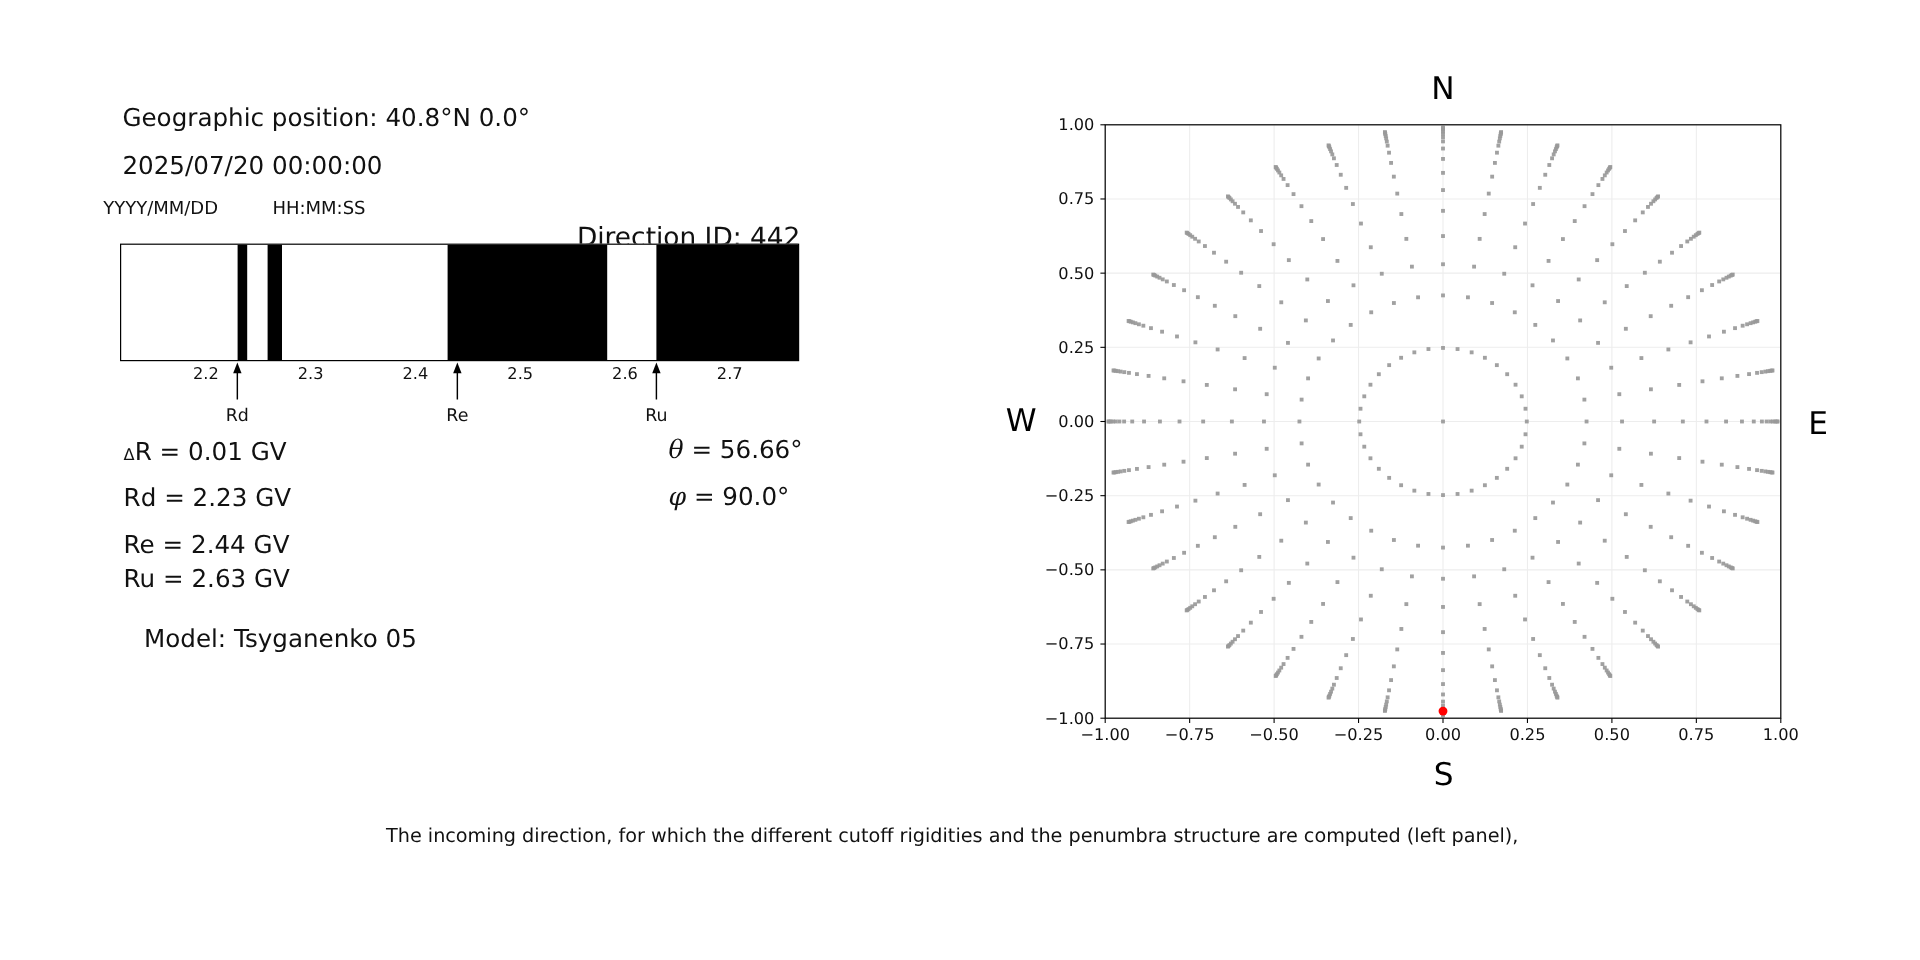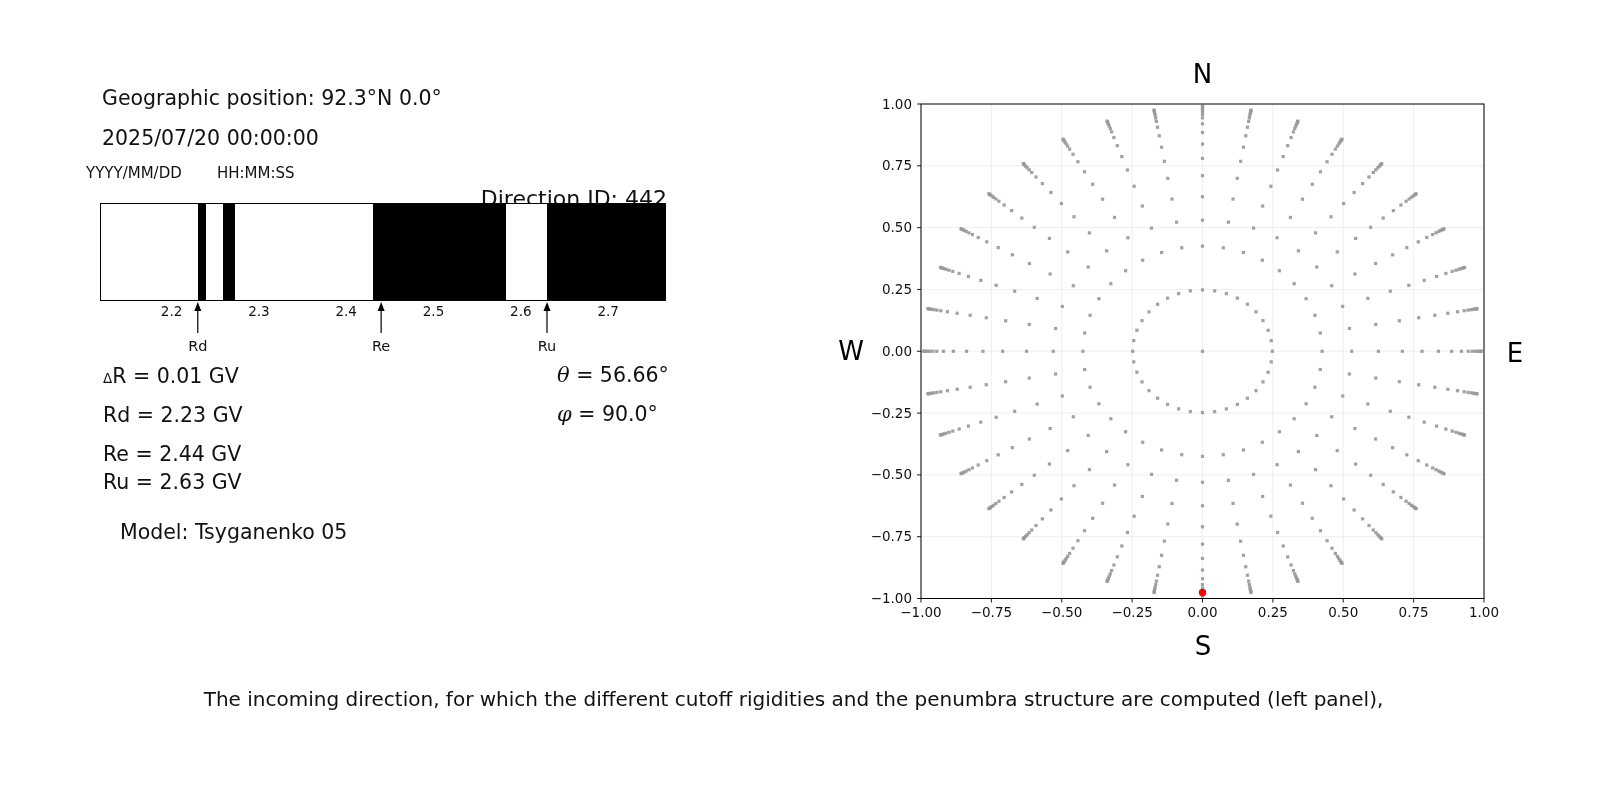--- a/index.html
+++ b/index.html
@@ -3,39 +3,39 @@
 <meta charset="utf-8">
 <style>
   html,body{margin:0;padding:0;background:#ffffff;}
   #fig{position:relative;width:1600px;height:800px;background:#ffffff;overflow:hidden;
        font-family:"DejaVu Sans","Liberation Sans",sans-serif;color:#111;}
   .abs{position:absolute;white-space:nowrap;}
   .t20{font-size:20.5px;}
   .t15{font-size:15px;}
   .t22{font-size:22px;margin-top:24px;}
   .t13{font-size:13px;}
-  .cap{font-size:20px;}
+  .cap{font-size:16px;}
   #dir-id{left:380px;top:162px;width:287px;text-align:right;}
   #bar-box{left:100px;top:203px;width:564px;height:96px;border:1px solid #000;background:#fff;}
   .band{position:absolute;top:0;height:100%;background:#000;}
   #bar-axis{left:90px;top:300px;}
   #dir-svg{left:800px;top:40px;}
   .sym{font-family:"DejaVu Serif","Liberation Serif",serif;font-style:italic;font-size:21px;}
   .delta{font-size:13.5px;}
   .center-wrap{left:0;width:1587px;text-align:center;}
 </style>
 </head>
 <body>
 
 <div id="fig">
 
-  <div class="abs t20" style="left:102px;top:86px">Geographic position: 92.3°N 0.0°</div>
+  <div class="abs t20" style="left:102px;top:86px">Geographic position: 40.8°N 0.0°</div>
   <div class="abs t20" style="left:102px;top:126px">2025/07/20 00:00:00</div>
   <div class="abs t15" style="left:86px;top:164px">YYYY/MM/DD</div>
-  <div class="abs t15" style="left:217px;top:164px">HH:MM:SS</div>
+  <div class="abs t15" style="left:227px;top:164px">HH:MM:SS</div>
   <div class="abs t22" id="dir-id">Direction ID: 442</div>
 
   <div class="abs" id="bar-box">
       <div class="band" style="left: 96.9102px; width: 7.85759px; background: rgb(0, 0, 0);"></div>
       <div class="band" style="left: 122.229px; width: 11.3498px; background: rgb(0, 0, 0);"></div>
       <div class="band" style="left: 271.523px; width: 133.579px; background: rgb(0, 0, 0);"></div>
       <div class="band" style="left: 446.136px; width: 117.864px; background: rgb(0, 0, 0);"></div>
     </div>
   <svg class="abs" id="bar-axis" width="600" height="62">
       <text x="81.5913312693501" y="16" text-anchor="middle" font-size="13.5px" fill="#111">2.2</text>

